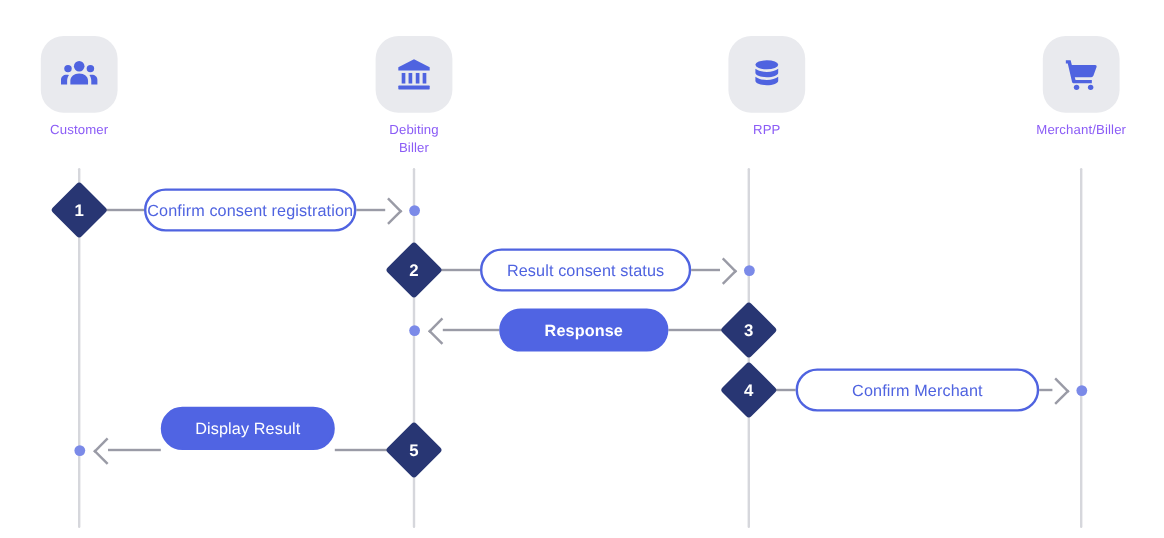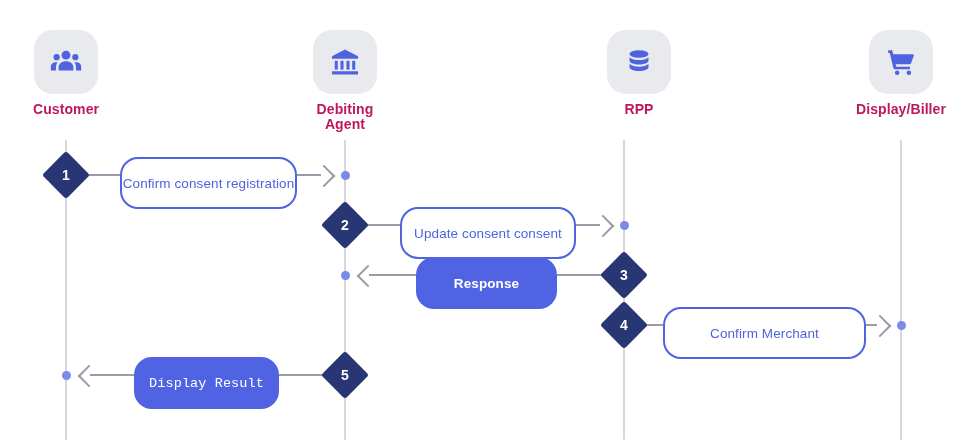--- a/index.html
+++ b/index.html
@@ -36,27 +36,26 @@
     height: 64px;
     border-radius: 19px;
     background: #e9eaee;
     display: flex;
     align-items: center;
     justify-content: center;
   }
   .p-iconbox svg { display: block; }
   .p-label {
     margin-top: 8px;
-    font-size: 14px;
+    font-size: 11px;
     line-height: 15px;
-    color: #be185d;
+    color: #8b5cf6;
     text-align: center;
     letter-spacing: .1px;
     white-space: pre-line;
-    font-weight: bold;
   }
 
   
   .lifeline {
     position: absolute;
     width: 2px;
     margin-left: -1px;
     background: #d6d7dc;
     border-radius: 1px;
   }
@@ -109,21 +108,21 @@
     margin-top: -7px;
     border-top: 2px solid #9a9ba6;
     border-right: 2px solid #9a9ba6;
   }
   .arrow-head.right { transform: rotate(45deg); }
   .arrow-head.left  { transform: rotate(-135deg); }
 
   
   .pill {
     position: absolute;
-    height: 52px;
+    height: 36px;
     margin-top: -18px;
     border-radius: 18px;
     display: flex;
     align-items: center;
     justify-content: center;
     box-sizing: border-box;
     padding: 0 14px;
     font-size: 13.5px;
     letter-spacing: .1px;
     white-space: nowrap;
@@ -168,72 +167,72 @@
           <svg width="32" height="32" viewBox="0 0 24 24" fill="#4f63e0">
       <path d="M12 2.6 2.2 7.6v2.0h19.6V7.6L12 2.6z"></path>
       <rect x="4.3" y="11.1" width="2.3" height="6.6"></rect>
       <rect x="8.6" y="11.1" width="2.3" height="6.6"></rect>
       <rect x="13.1" y="11.1" width="2.3" height="6.6"></rect>
       <rect x="17.4" y="11.1" width="2.3" height="6.6"></rect>
       <rect x="2.2" y="19.0" width="19.6" height="2.4" rx="0.4"></rect>
     </svg>
         </div>
         <div class="p-label">Debiting
-Agent</div>
+Biller</div>
       </div>
       <div class="participant" style="left: 639px;">
         <div class="p-iconbox">
           <svg width="30" height="30" viewBox="0 0 24 24" fill="#4f63e0">
       <ellipse cx="12" cy="5.6" rx="7.6" ry="3.0"></ellipse>
       <path d="M4.4 8.3v2.6c0 1.65 3.4 3.0 7.6 3.0s7.6-1.35 7.6-3.0V8.3c-1.6 1.35-4.4 2.1-7.6 2.1s-6-0.75-7.6-2.1z"></path>
       <path d="M4.4 13.6v2.6c0 1.65 3.4 3.0 7.6 3.0s7.6-1.35 7.6-3.0v-2.6c-1.6 1.35-4.4 2.1-7.6 2.1s-6-0.75-7.6-2.1z"></path>
     </svg>
         </div>
         <div class="p-label">RPP</div>
       </div>
       <div class="participant" style="left: 901px;">
         <div class="p-iconbox">
           <svg width="32" height="32" viewBox="0 0 24 24" fill="#4f63e0">
       <path d="M2.4 3.2h3.0l.75 3.0h14.6c.62 0 1.05.6.86 1.2l-2.0 5.4c-.2.56-.72.92-1.3.92H8.0l.45 1.8h10.2v2.0H7.5c-.6 0-1.1-.4-1.25-1.0L3.6 5.2H2.4V3.2z"></path>
       <circle cx="9.1" cy="20.1" r="1.7"></circle>
       <circle cx="17.9" cy="20.1" r="1.7"></circle>
     </svg>
         </div>
-        <div class="p-label">Display/Biller</div>
+        <div class="p-label">Merchant/Biller</div>
       </div>
     </div>
   <div id="layer-messages">
       <div class="msg-line" style="left: 83px; width: 37px; top: 175px;"></div>
       <div class="msg-line" style="left: 297px; width: 24px; top: 175px;"></div>
       <div class="arrow-head right" style="left: 316px; top: 175px;"></div>
       <div class="pill outlined" style="left: 120px; width: 177px; top: 175px;">Confirm consent registration</div>
       <div class="step-diamond" style="left: 66px; top: 175px;"></div>
       <div class="step-num" style="left: 66px; top: 175px;">1</div>
       <div class="msg-line" style="left: 362px; width: 38px; top: 225px;"></div>
       <div class="msg-line" style="left: 576px; width: 24px; top: 225px;"></div>
       <div class="arrow-head right" style="left: 595px; top: 225px;"></div>
-      <div class="pill outlined" style="left: 400px; width: 176px; top: 225px;">Update consent consent</div>
+      <div class="pill outlined" style="left: 400px; width: 176px; top: 225px;">Result consent status</div>
       <div class="step-diamond" style="left: 345px; top: 225px;"></div>
       <div class="step-num" style="left: 345px; top: 225px;">2</div>
       <div class="msg-line" style="left: 557px; width: 50px; top: 275px;"></div>
       <div class="msg-line" style="left: 369px; width: 47px; top: 275px;"></div>
       <div class="arrow-head left" style="left: 360px; top: 275px;"></div>
       <div class="pill filled" style="left: 416px; width: 141px; top: 275px; font-weight: bold;">Response</div>
       <div class="step-diamond" style="left: 624px; top: 275px;"></div>
       <div class="step-num" style="left: 624px; top: 275px;">3</div>
       <div class="msg-line" style="left: 641px; width: 22px; top: 325px;"></div>
       <div class="msg-line" style="left: 866px; width: 11px; top: 325px;"></div>
       <div class="arrow-head right" style="left: 872px; top: 325px;"></div>
       <div class="pill outlined" style="left: 663px; width: 203px; top: 325px;">Confirm Merchant</div>
       <div class="step-diamond" style="left: 624px; top: 325px;"></div>
       <div class="step-num" style="left: 624px; top: 325px;">4</div>
       <div class="msg-line" style="left: 279px; width: 49px; top: 375px;"></div>
       <div class="msg-line" style="left: 90px; width: 44px; top: 375px;"></div>
       <div class="arrow-head left" style="left: 81px; top: 375px;"></div>
-      <div class="pill filled" style="left: 134px; width: 145px; top: 375px; font-family: Liberation Mono, monospace;">Display Result</div>
+      <div class="pill filled" style="left: 134px; width: 145px; top: 357px;">Display Result</div>
       <div class="step-diamond" style="left: 345px; top: 375px;"></div>
       <div class="step-num" style="left: 345px; top: 375px;">5</div>
     </div>
   <div id="layer-dots">
       <div class="node-dot" style="left: 345px; top: 175px;"></div>
       <div class="node-dot" style="left: 624px; top: 225px;"></div>
       <div class="node-dot" style="left: 345px; top: 275px;"></div>
       <div class="node-dot" style="left: 901px; top: 325px;"></div>
       <div class="node-dot" style="left: 66px; top: 375px;"></div>
     </div>

